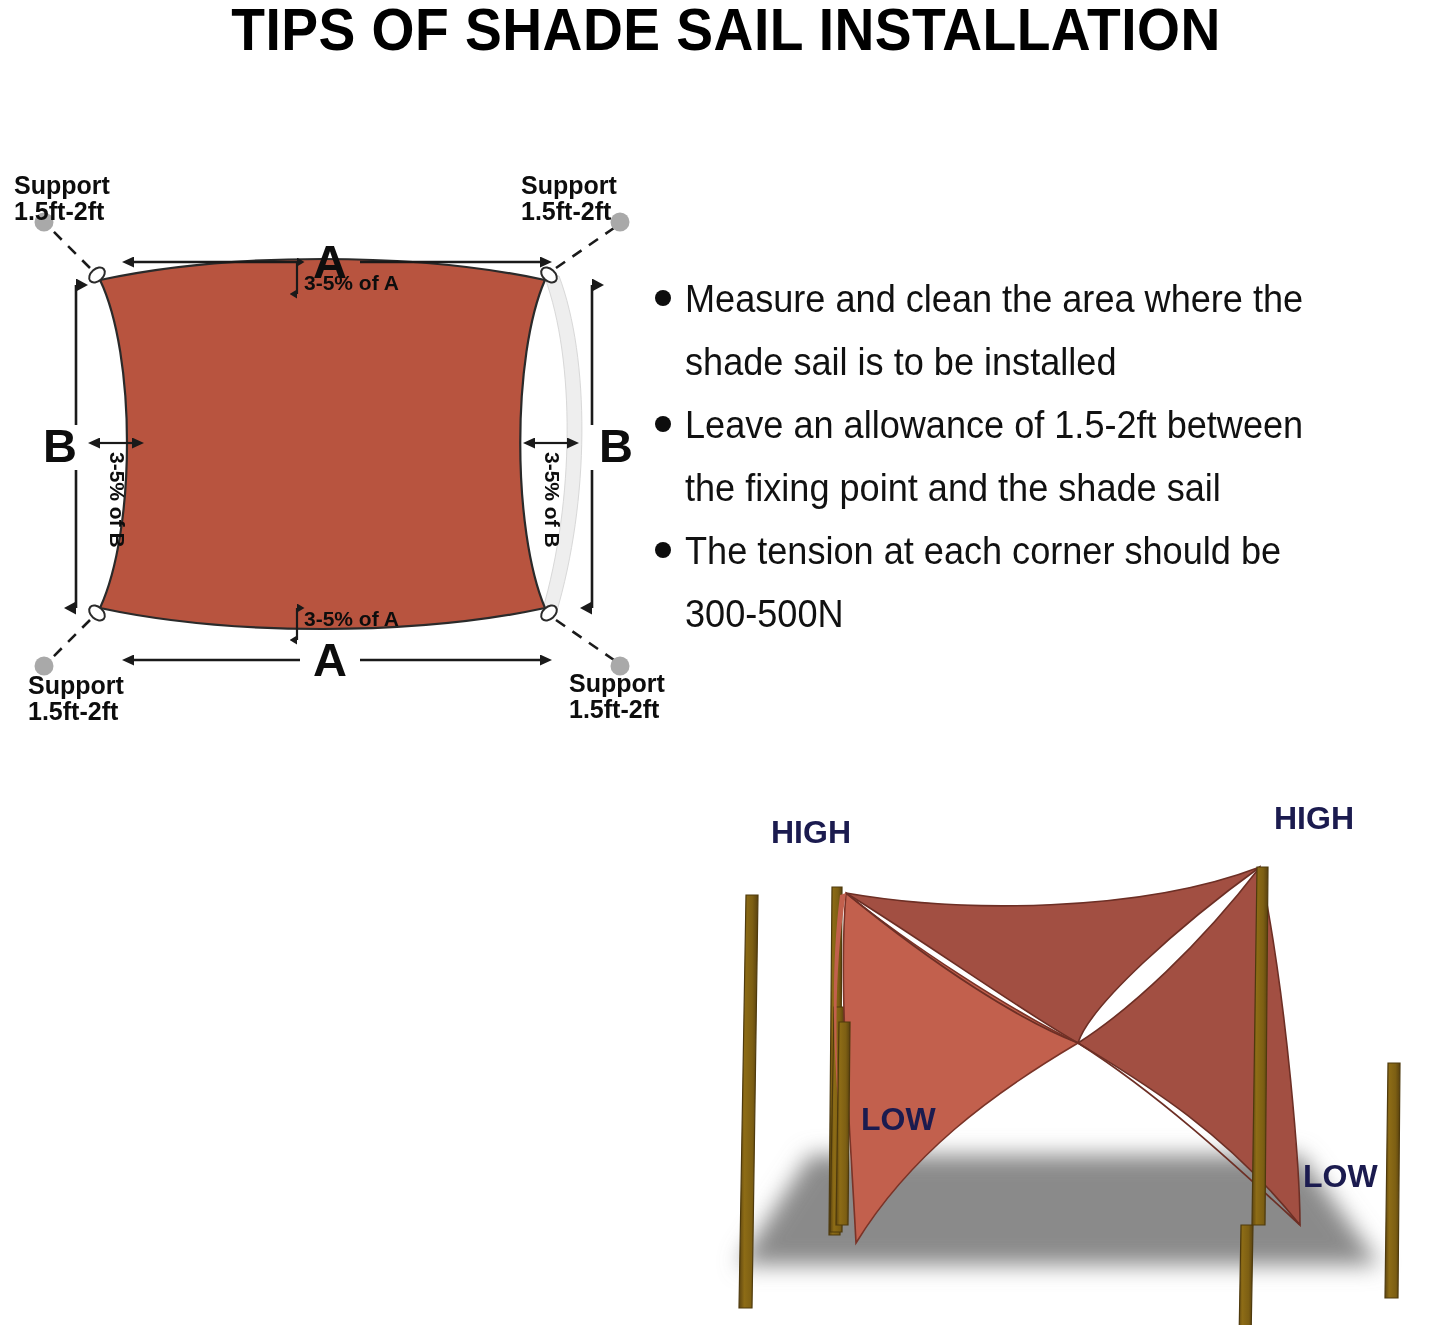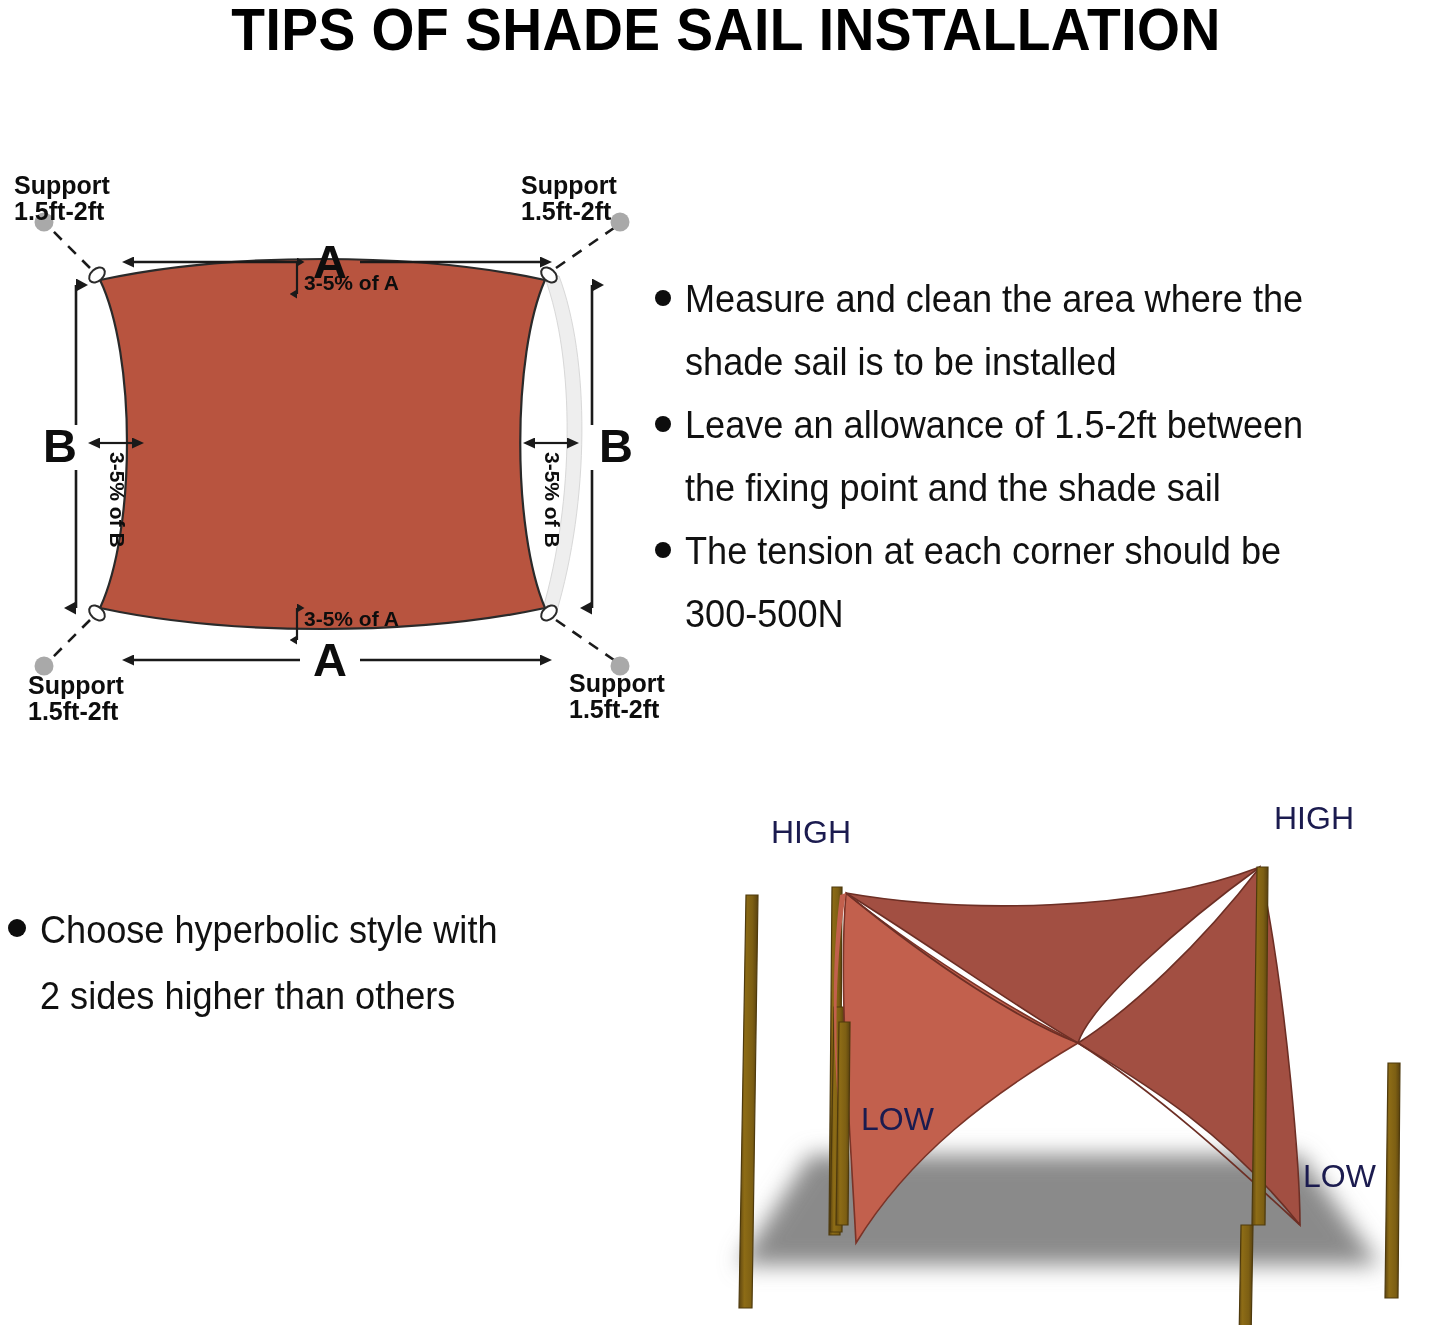--- a/index.html
+++ b/index.html
@@ -222,32 +222,25 @@
       <span class="bullet-text">
         <span style="display:block">The tension at each corner should be</span>
         <span style="display:block">300-500N</span>
       </span>
     </div>
 
   </div>
 
   <div class="bullets" id="bullets-left">
 
-    <div class="bullet-row">
-      <span class="bullet-dot"></span>
-      <span class="bullet-text">
-        <span style="display:block">Choose hyperbolic style with</span>
-        <span style="display:block">2 sides higher than others</span>
-      </span>
-    </div>
 
 
   </div>
 
-  <div class="panel" id="panel-hyp" style="left:660px;top:795px;width:792px;height:530px;">
+  <div class="panel" id="panel-hyp" style="left:660px;top:795px;width:792px;height:530px;font-weight:bold;">
     <svg width="792" height="530" viewBox="0 0 792 530">
 
       <defs>
         <filter id="blurShadow" x="-25%" y="-60%" width="150%" height="240%">
           <feGaussianBlur stdDeviation="11"></feGaussianBlur>
         </filter>
         <linearGradient id="poleGrad" x1="0" y1="0" x2="1" y2="0">
           <stop offset="0%" stop-color="#5e4510"></stop>
           <stop offset="28%" stop-color="#8d6c16"></stop>
           <stop offset="70%" stop-color="#7d5f13"></stop>

